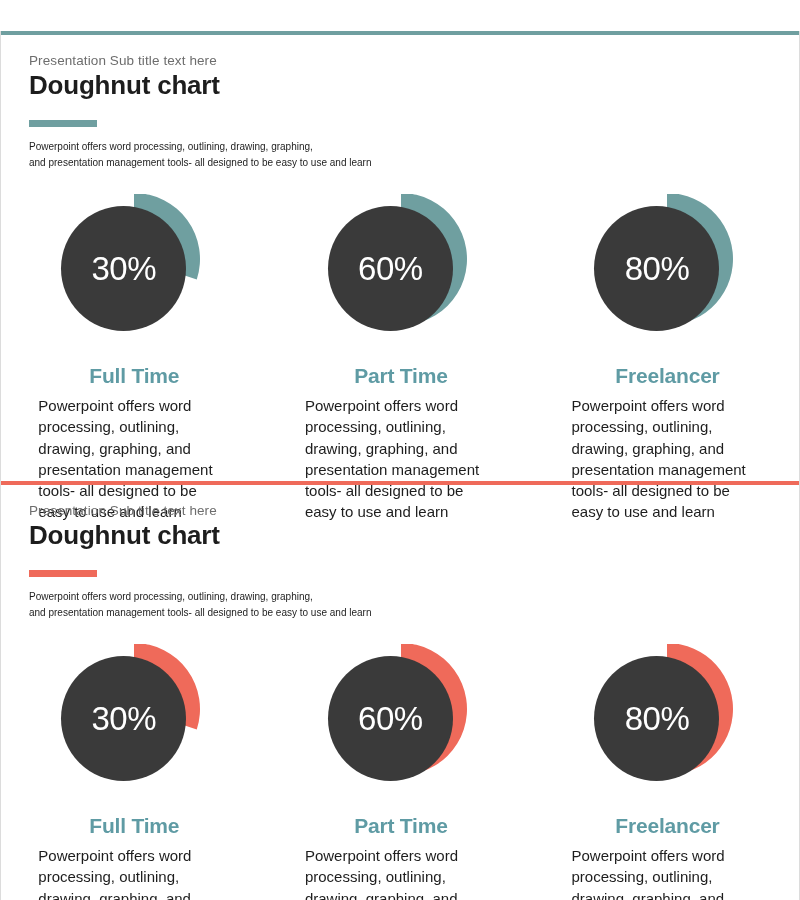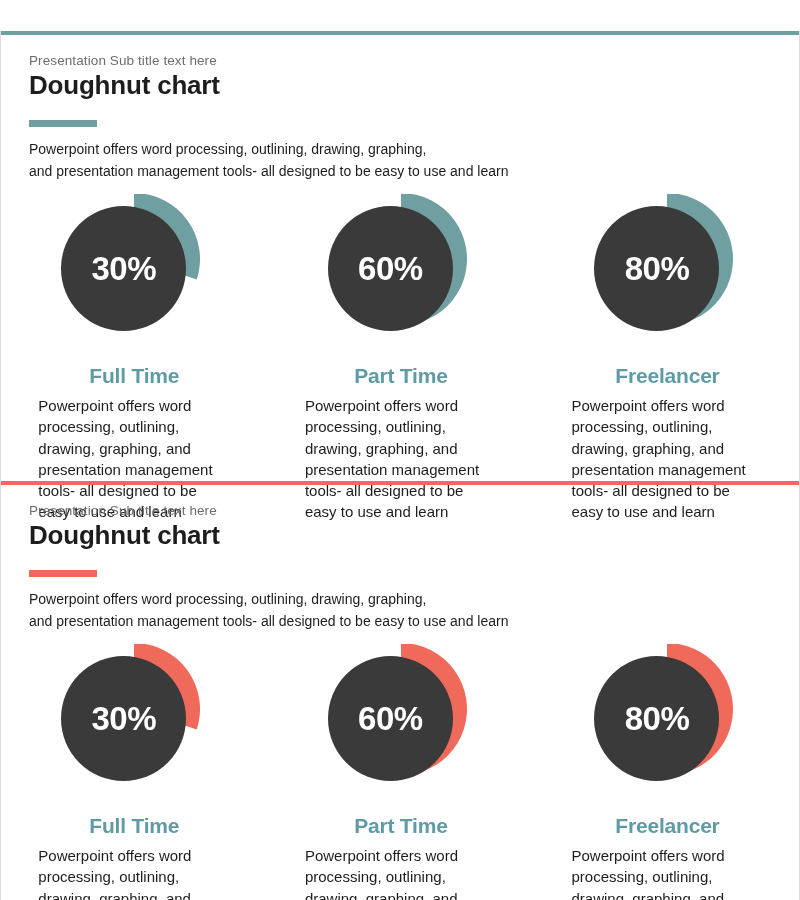--- a/index.html
+++ b/index.html
@@ -69,21 +69,21 @@
   .accent-bar {
     width: 68px;
     height: 7px;
     margin-top: 19px;
   }
   .accent-bar.teal { background: #6f9fa0; }
   .accent-bar.red  { background: #ef6a5a; }
 
   .intro {
     margin-top: 12px;
-    font-size: 14px;
+    font-size: 10px;
     color: #1d1d1d;
     line-height: 1.55;
     white-space: nowrap;
   }
 
   
   .charts-row {
     position: absolute;
     left: 0;
     width: 800px;
@@ -114,21 +114,21 @@
     border-radius: 50%;
     background: #3a3a3a;
     display: flex;
     align-items: center;
     justify-content: center;
   }
 
   .donut-value {
     color: #ffffff;
     font-size: 33px;
-    font-weight: bold;
+    font-weight: normal;
     letter-spacing: -.5px;
     line-height: 1;
     text-align: right;
   }
 
   .cell-title {
     margin-top: 20px;
     font-size: 21px;
     font-weight: bold;
     color: #5f9ba4;

